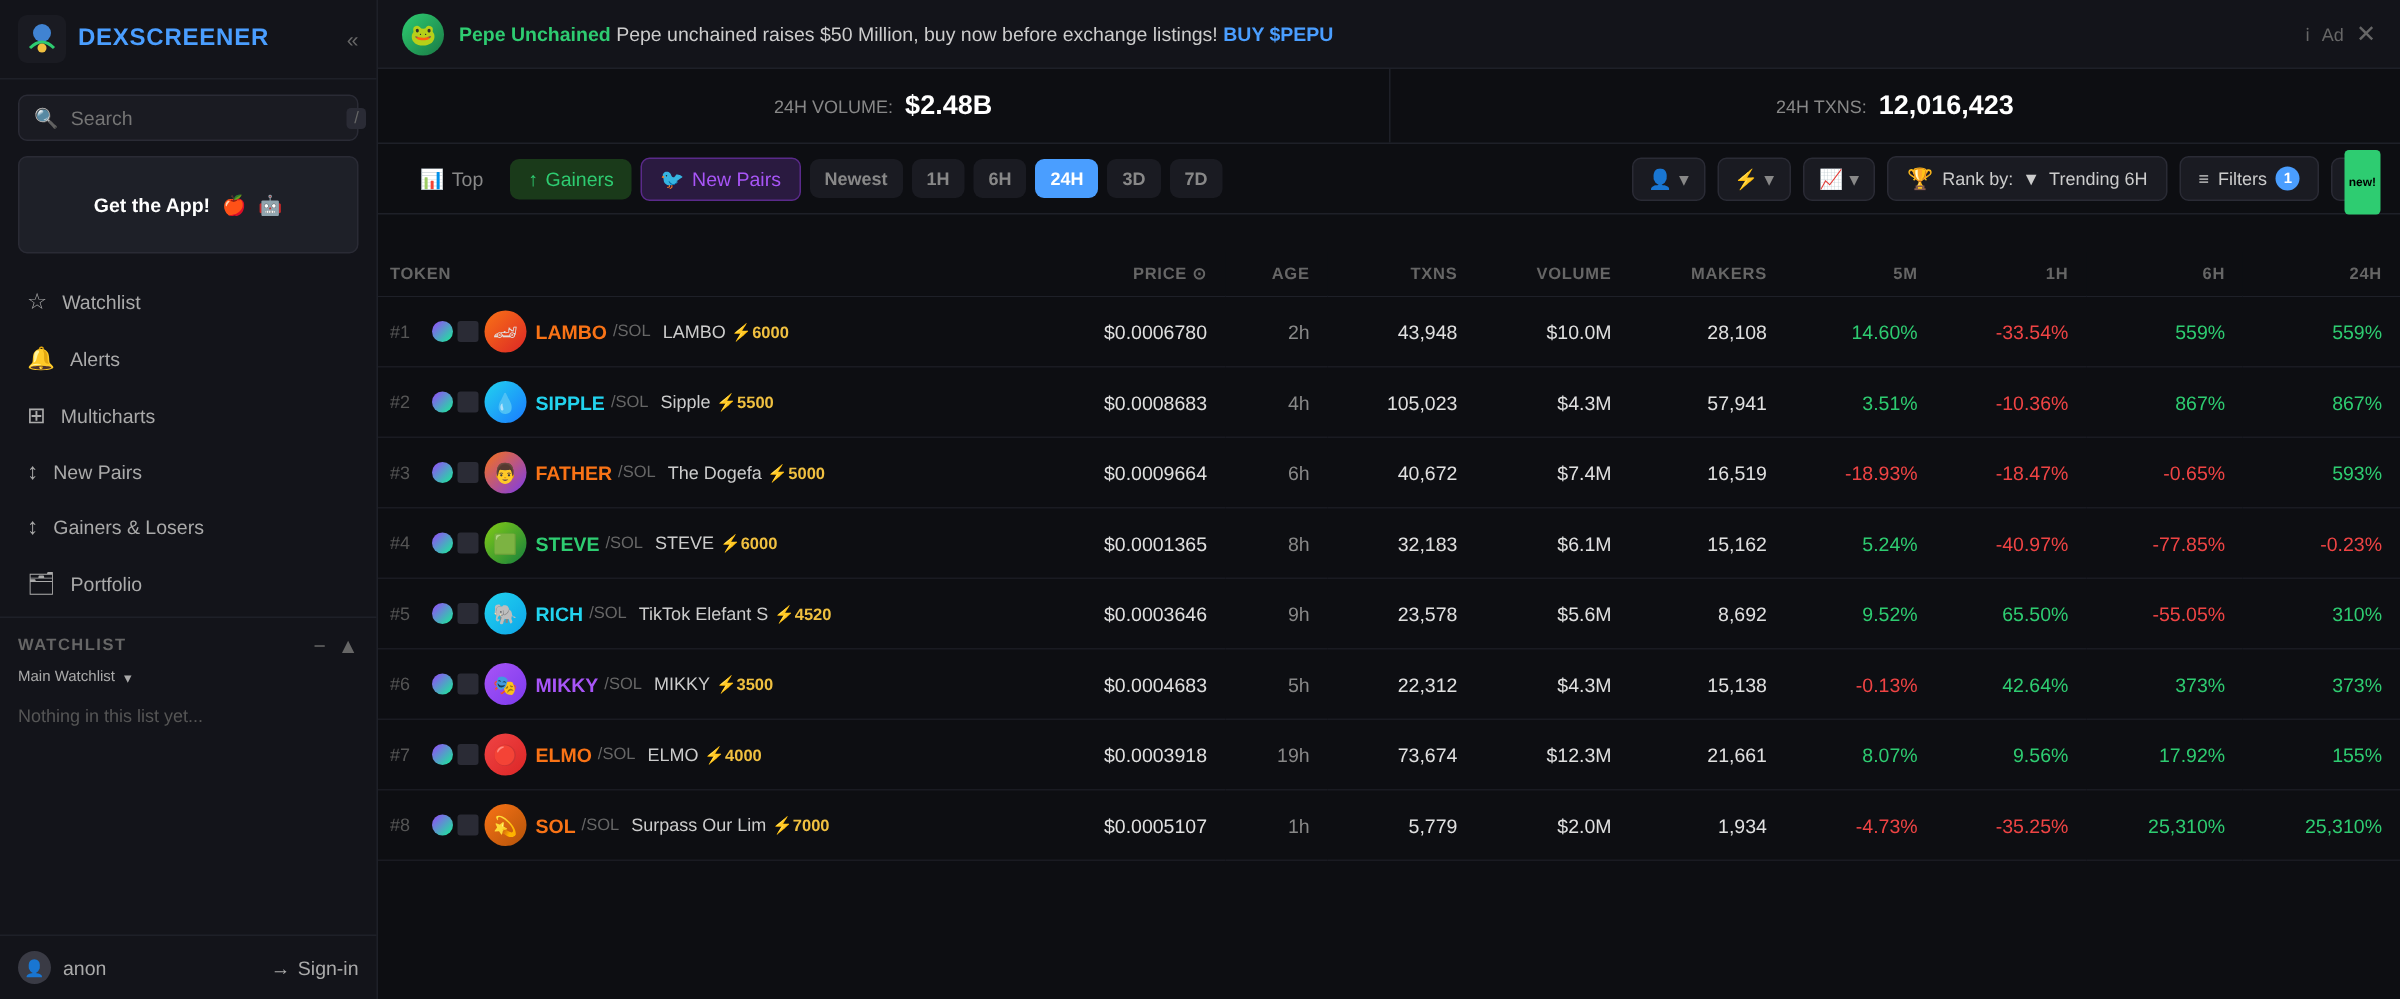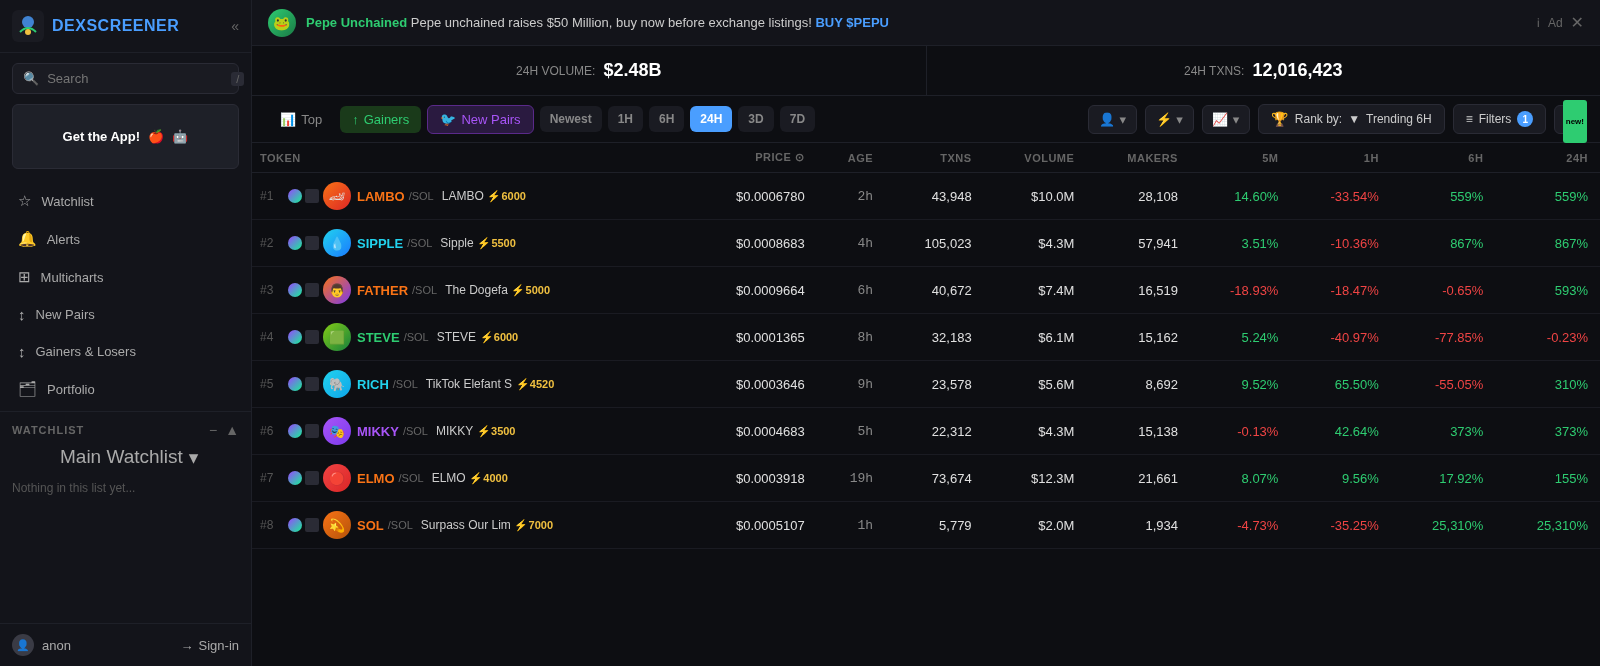--- a/index.html
+++ b/index.html
@@ -132,24 +132,23 @@
       letter-spacing: 1px;
     }
     .watchlist-controls { display: flex; gap: 8px; }
     .wc-btn { color: #666; cursor: pointer; font-size: 14px; }
 
     .watchlist-dropdown {
       display: flex;
       align-items: flex-start;
       gap: 6px;
       color: #aaa;
-      font-size: 19px;
+      font-size: 10px;
       cursor: pointer;
       margin-bottom: 8px;
-      margin-left: 48px;
     }
     .watchlist-empty {
       color: #555;
       font-size: 12px;
       padding: 4px 0;
     }
 
     .sidebar-footer {
       border-top: 1px solid #1e2028;
       padding: 10px 12px;
@@ -371,20 +370,21 @@
     }
 
     
     .table-container {
       flex: 1;
       overflow: auto;
     }
     table {
       width: 100%;
       border-collapse: collapse;
+      margin-top: 25px;
     }
     thead th {
       background: #0d0e12;
       color: #666;
       font-size: 11px;
       font-weight: 600;
       text-transform: uppercase;
       letter-spacing: 0.5px;
       padding: 8px 12px;
       text-align: right;
@@ -446,21 +446,21 @@
     .token-cell-inner {
       display: flex;
       align-items: center;
     }
     .token-info {
       display: flex;
       align-items: center;
       gap: 4px;
     }
     .price-col { color: #e0e0e0; }
-    .age-col { color: #888; font-family: Liberation Mono, monospace; }
+    .age-col { color: #888; }
     .txns-col { color: #e0e0e0; }
     .volume-col { color: #e0e0e0; }
     .makers-col { color: #e0e0e0; }
     .pos { color: #2ecc71; }
     .neg { color: #ef4444; }
 
     .logo-color-1 { background: linear-gradient(135deg, #f97316, #dc2626); }
     .logo-color-2 { background: linear-gradient(135deg, #22d3ee, #1a7aff); }
     .logo-color-3 { background: linear-gradient(135deg, #f97316, #7c3aed); }
     .logo-color-4 { background: linear-gradient(135deg, #84cc16, #15803d); }

